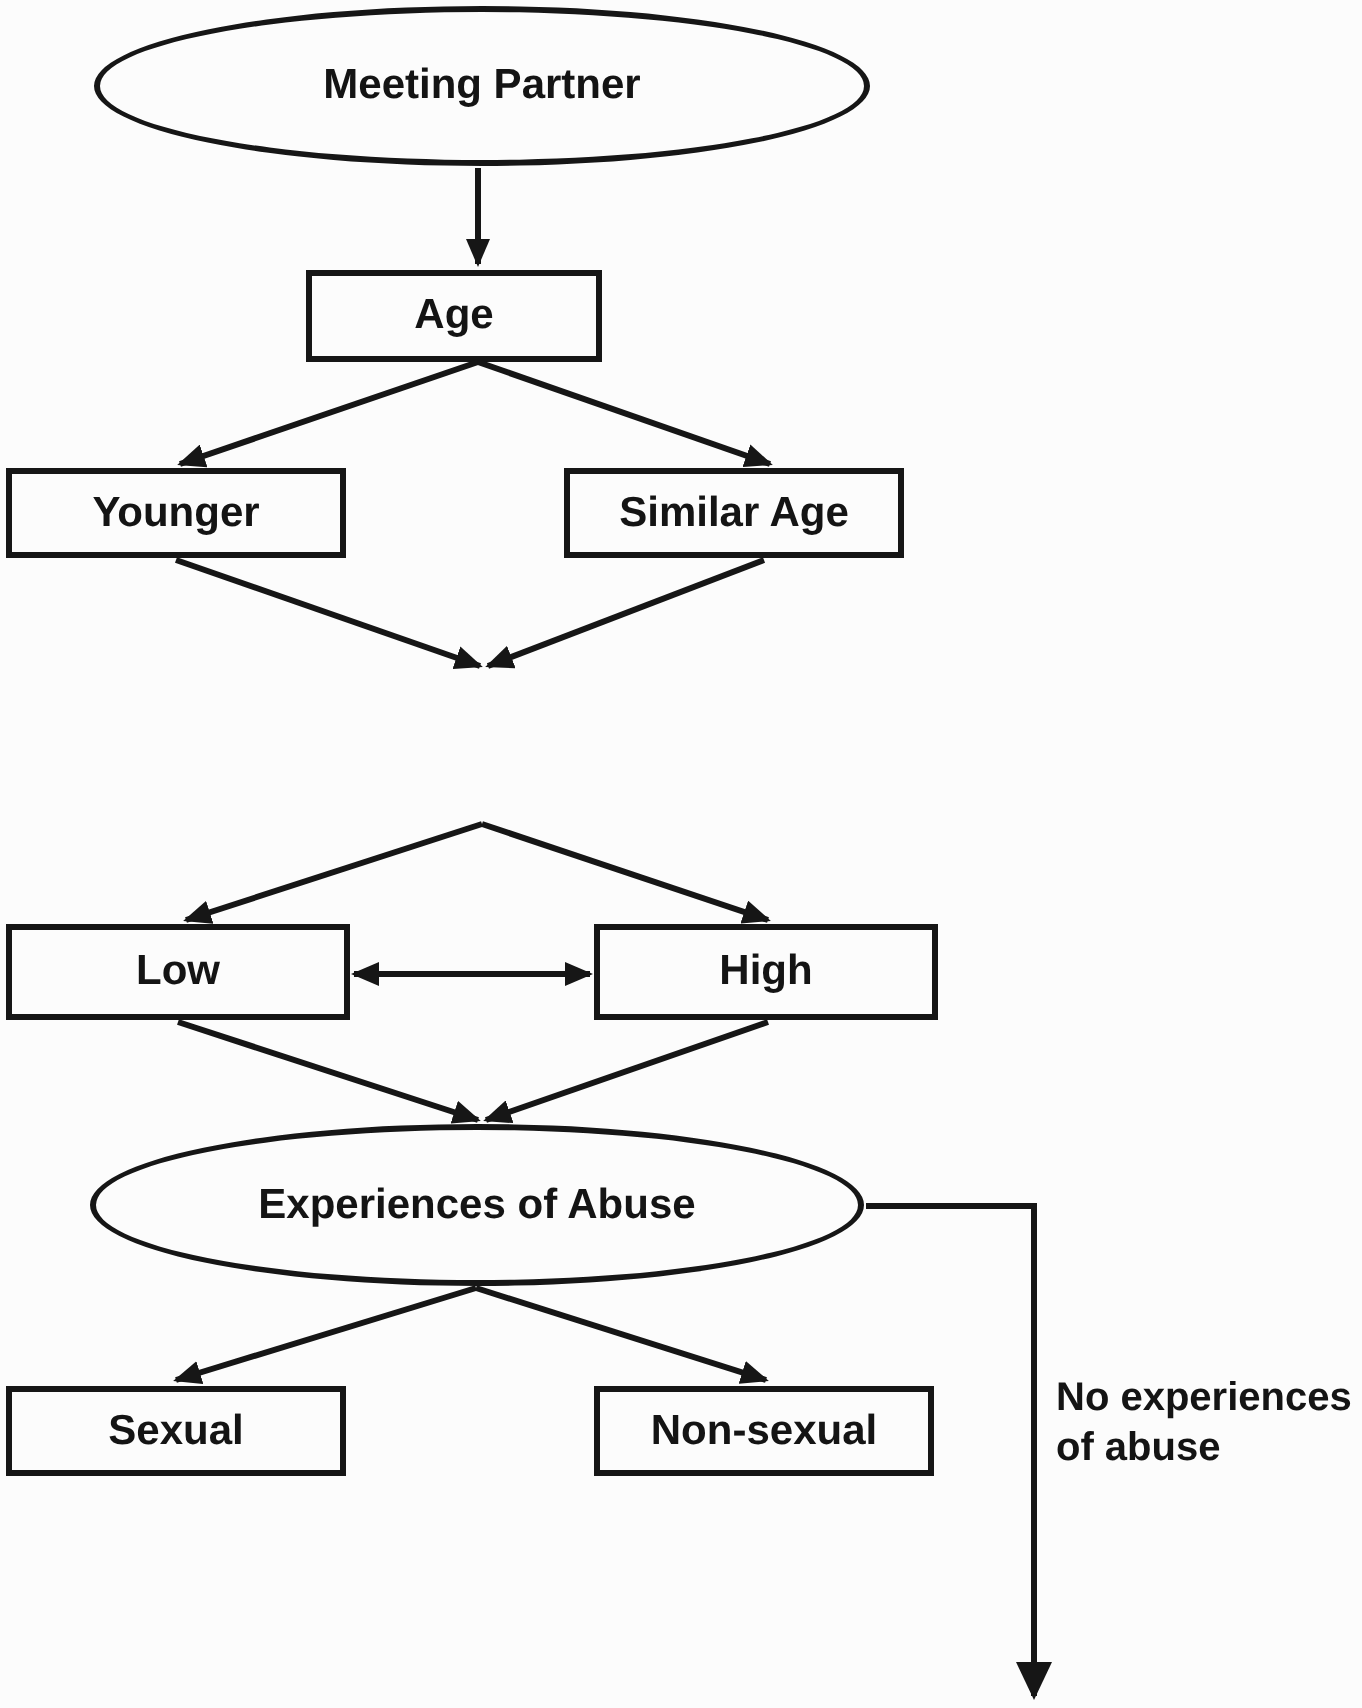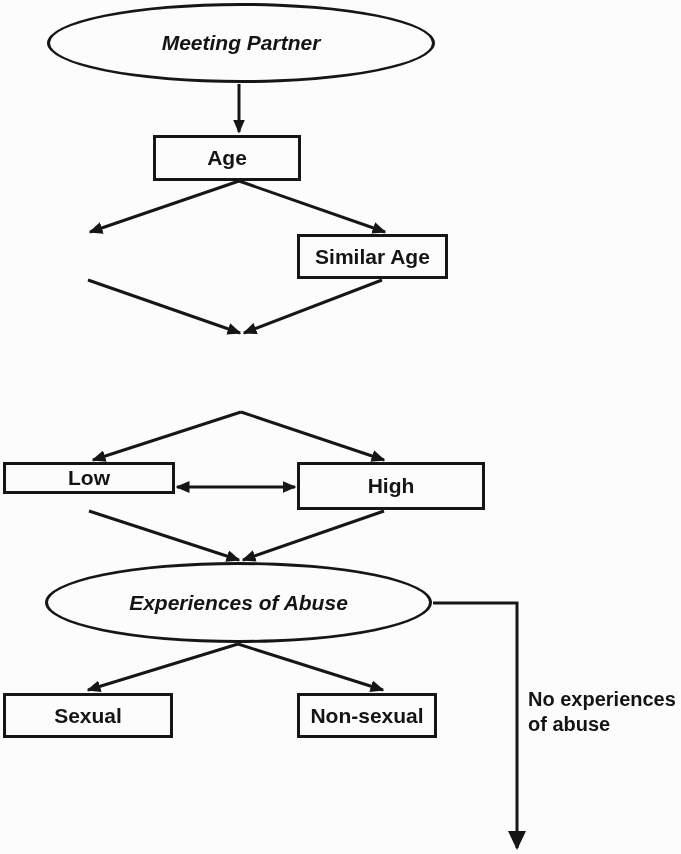--- a/index.html
+++ b/index.html
@@ -15,21 +15,21 @@
     box-sizing:border-box;
     border:3px solid #161616;
     background:#fcfcfc;
     display:flex;align-items:center;justify-content:center;
     text-align:center;
     font-weight:700;
     font-size:21px;
     color:#141414;
     z-index:1;
   }
-  .ellipse{border-radius:50%;font-style:italic;}
+  .ellipse{border-radius:50%;}
   .side-label{
     position:absolute;
     left:528px;top:687px;width:160px;
     font-weight:700;font-size:20px;line-height:25px;
     color:#141414;
     white-space:pre-line;
     z-index:1;
   }
   svg.edges{
     position:absolute;left:0;top:0;
@@ -47,43 +47,46 @@
 <div class="stage">
 
   <div class="node ellipse" style="left:47px;top:3px;width:388px;height:80px">
     <span>Meeting Partner</span>
   </div>
 
   <div class="node" style="left:153px;top:135px;width:148px;height:46px">
     <span>Age</span>
   </div>
 
+  <div class="node" style="left:3px;top:234px;width:170px;height:45px">
+    <span>Younger</span>
+  </div>
 
-  <div class="node" style="left:297px;top:234px;width:151px;height:45px">
+  <div class="node" style="left:282px;top:234px;width:170px;height:45px">
     <span>Similar Age</span>
   </div>
 
 
-  <div class="node" style="left:3px;top:462px;width:172px;height:32px">
+  <div class="node" style="left:3px;top:462px;width:172px;height:48px">
     <span>Low</span>
   </div>
 
-  <div class="node" style="left:297px;top:462px;width:188px;height:48px">
+  <div class="node" style="left:297px;top:462px;width:172px;height:48px">
     <span>High</span>
   </div>
 
   <div class="node ellipse" style="left:45px;top:562px;width:387px;height:81px">
     <span>Experiences of Abuse</span>
   </div>
 
   <div class="node" style="left:3px;top:693px;width:170px;height:45px">
     <span>Sexual</span>
   </div>
 
-  <div class="node" style="left:297px;top:693px;width:140px;height:45px">
+  <div class="node" style="left:297px;top:693px;width:170px;height:45px">
     <span>Non-sexual</span>
   </div>
 
   <div class="side-label">No experiences
 of abuse</div>
 
   <svg class="edges" width="681" height="854" viewBox="0 0 681 854">
     <defs>
       <marker id="ah" viewBox="0 0 14 12" markerWidth="14" markerHeight="12" refX="12.5" refY="6" orient="auto-start-reverse" markerUnits="userSpaceOnUse">
         <path d="M0,0 L14,6 L0,12 Z"></path>

